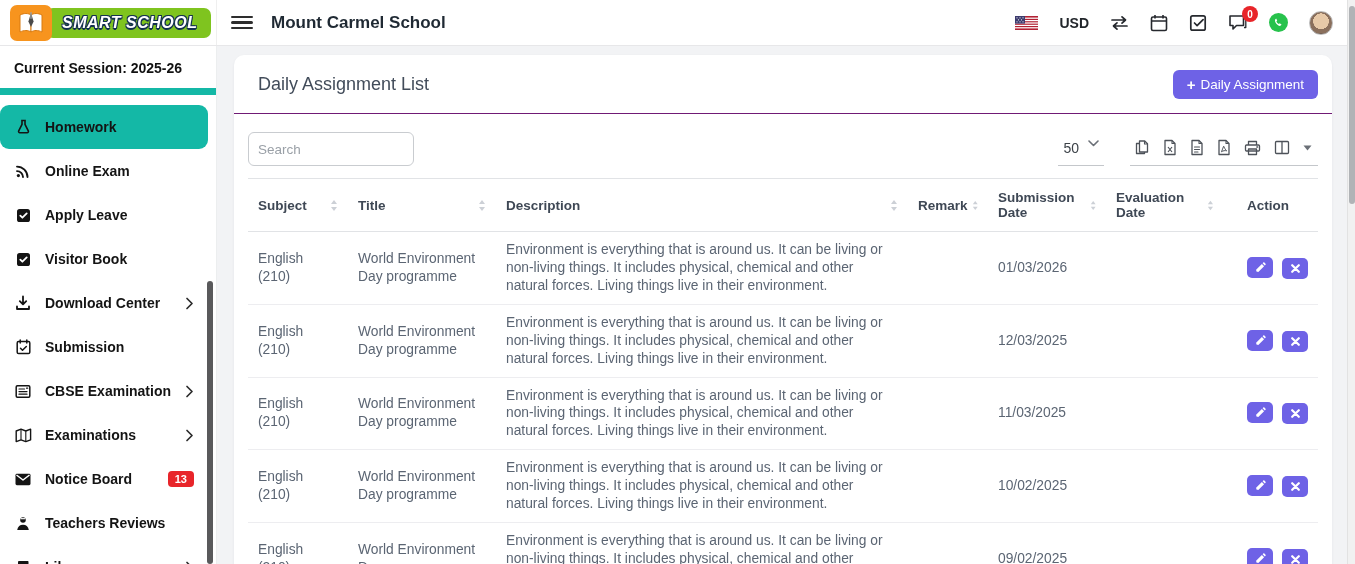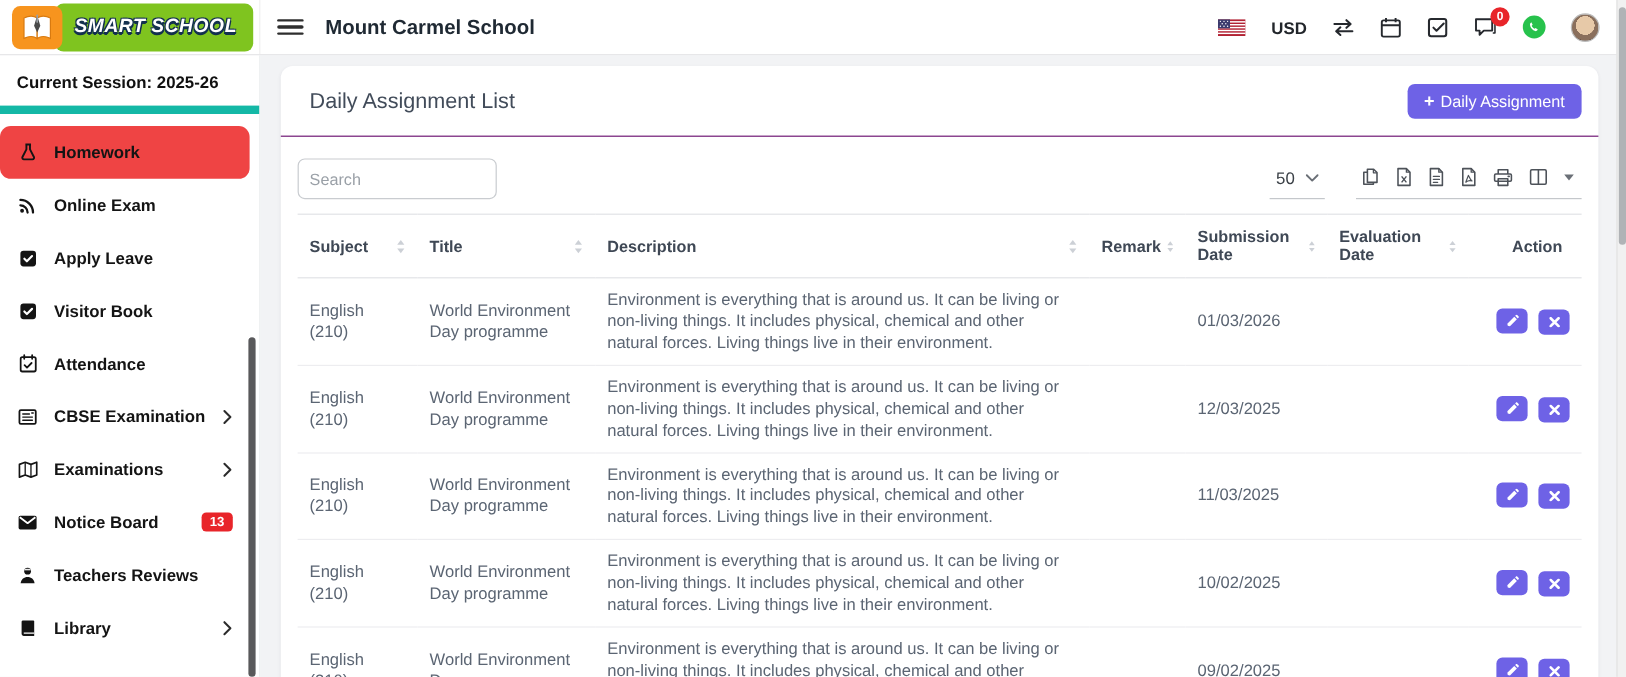--- a/index.html
+++ b/index.html
@@ -18,21 +18,21 @@
     font-family:"Liberation Sans",sans-serif;}
   svg{display:block;}
 
   
   .topbar{position:absolute;top:0;left:0;right:0;height:46px;background:#fff;
     border-bottom:1px solid #e7e7e9;display:flex;align-items:center;z-index:30;}
   .logo-zone{width:217px;height:100%;display:flex;align-items:center;padding-left:10px;
     border-right:1px solid #efefef;flex:none;}
   .logo-book{width:42px;height:36px;background:var(--logo-orange);border-radius:7px;
     display:flex;align-items:center;justify-content:center;z-index:2;flex:none;}
-  .logo-pill{height:40px;background:var(--logo-green);border-radius:7px;margin-left:-6px;
+  .logo-pill{height:30px;background:var(--logo-green);border-radius:7px;margin-left:-6px;
     padding:0 14px 0 16px;display:flex;align-items:center;color:#fff;font-weight:800;
     font-style:italic;font-size:16px;letter-spacing:.5px;
     text-shadow:-1px -1px 0 #14314f,1px -1px 0 #14314f,-1px 1px 0 #14314f,1px 1px 0 #14314f,0 2px 0 #14314f;text-align:center;}
   .hamburger{margin-left:14px;width:22px;display:flex;flex-direction:column;gap:3px;cursor:pointer;}
   .hamburger span{display:block;height:2.5px;background:#2e2e2e;border-radius:2px;}
   .school-title{margin-left:18px;font-size:17px;font-weight:700;color:#1f2933;}
   .top-right{margin-left:auto;display:flex;align-items:center;gap:21px;padding-right:22px;}
   .currency{font-size:14px;font-weight:600;color:#22262b;}
   .chat-wrap{position:relative;}
   .chat-badge{position:absolute;top:-8px;right:-10px;background:var(--badge-red);color:#fff;
@@ -44,21 +44,21 @@
     background:radial-gradient(circle at 50% 42%,#e7c9a8 0 46%,#8a6f5c 47% 72%,#6c5648 73%);}
 
   
   .sidebar{position:absolute;top:46px;left:0;width:217px;bottom:0;background:#fff;
     border-right:1px solid #eceeef;z-index:20;}
   .session{padding:14px 14px 12px;font-size:14px;font-weight:700;color:#111;
     border-bottom:7px solid #14b8a6;}
   .nav{padding-top:10px;}
   .nav-item{height:44px;display:flex;align-items:center;gap:13px;padding:0 14px;
     margin-right:8px;border-radius:9px;cursor:pointer;}
-  .nav-item.active{background:#ef4444;}
+  .nav-item.active{background:#14b8a6;}
   .nav-ic{width:18px;display:flex;justify-content:center;flex:none;color:#141414;}
   .nav-label{font-size:14px;font-weight:700;color:#141414;white-space:nowrap;}
   .nav-chevron{margin-left:auto;color:#2c2c2c;}
   .nav-badge{margin-left:auto;background:var(--badge-red);color:#fff;font-size:11px;
     font-weight:700;border-radius:4px;padding:2px 7px;}
   .side-scroll{position:absolute;top:235px;right:3px;width:6px;bottom:0;
     background:#59595b;border-radius:3px;}
 
   
   .card{position:absolute;left:234px;top:55px;width:1098px;height:560px;background:#fff;
@@ -70,36 +70,36 @@
     border-radius:6px;padding:7px 14px;font-size:13.5px;font-weight:500;
     display:flex;align-items:center;gap:5px;font-family:"Liberation Sans",sans-serif;}
   .add-btn .plus{font-weight:800;font-size:15px;line-height:1;}
 
   .controls{display:flex;align-items:flex-end;margin:18px 14px 6px;}
   .search-input{width:166px;height:28px;border:1px solid #c9ccd0;border-radius:6px;
     padding:16px 9px;font-size:13.5px;color:#333;outline:none;
     font-family:"Liberation Sans",sans-serif;}
   .search-input::placeholder{color:#9aa0a7;}
   .right-controls{margin-left:auto;display:flex;align-items:flex-end;gap:26px;}
-  .pagesize{display:flex;align-items:center;gap:9px;padding:0 5px 9px;
+  .pagesize{display:flex;gap:9px;padding:0 5px 9px;
     border-bottom:1px solid #c4c7cb;cursor:pointer;}
   .pagesize-val{font-size:14px;color:#3c4248;}
   .tool-strip{display:flex;align-items:center;gap:13px;padding:0 6px 9px 4px;
     border-bottom:1px solid #c4c7cb;color:#4d5259;}
   .tool-ic{cursor:pointer;display:flex;}
 
   
   table{border-collapse:collapse;table-layout:fixed;width:1070px;margin:12px 14px 0;}
   col.c1{width:100px}col.c2{width:148px}col.c3{width:412px}col.c4{width:80px}
   col.c5{width:118px}col.c6{width:118px}col.c7{width:94px}
   thead th{border-top:1px solid #e1e3e6;border-bottom:1px solid #e1e3e6;
     padding:11px 10px;font-size:13.5px;font-weight:700;color:var(--head);
     text-align:left;vertical-align:middle;}
   th .th-flex{display:flex;align-items:center;justify-content:space-between;gap:4px;}
-  th.action-th{text-align:right;padding-right:16px;}
+  th.action-th{text-align:center;padding-right:16px;}
   tbody td{padding:9px 10px;font-size:13.8px;color:var(--cell);line-height:1.3;
     border-bottom:1px solid #ededf0;vertical-align:middle;height:69px;}
   .action-cell{text-align:right;white-space:nowrap;padding-right:10px;}
   .act-btn{display:inline-flex;align-items:center;justify-content:center;width:26px;height:21px;
     background:var(--accent);border:none;border-radius:5px;cursor:pointer;margin-left:5px;}
 
   
   .page-scrollbar{position:absolute;top:0;right:0;width:8px;bottom:0;background:#f1f1f1;
     border-left:1px solid #e2e2e2;z-index:40;}
   .page-thumb{position:absolute;top:6px;left:1px;width:6px;height:198px;background:#b0b3b6;
@@ -225,30 +225,44 @@
     <div class="nav-item">
       <span class="nav-ic">
         <svg width="15" height="15" viewBox="0 0 15 15">
           <rect x="1" y="1" width="13" height="13" rx="2.6" fill="#141414"></rect>
           <path d="M4.3 7.6l2.1 2.1 4.3-4.3" fill="none" stroke="#fff" stroke-width="1.8" stroke-linecap="round" stroke-linejoin="round"></path>
         </svg>
       </span>
       <span class="nav-label">Visitor Book</span>
     </div>
 
+    <div class="nav-item">
+      <span class="nav-ic">
+        <svg width="16" height="16" viewBox="0 0 16 16" fill="none" stroke="#141414" stroke-width="1.8" stroke-linecap="round" stroke-linejoin="round">
+          <path d="M8 1.5v7.5M4.8 6.2L8 9.4l3.2-3.2"></path>
+          <path d="M2 11.5v2.5h12v-2.5"></path>
+        </svg>
+      </span>
+      <span class="nav-label">Download Center</span>
+      <span class="nav-chevron">
+        <svg width="9" height="13" viewBox="0 0 9 13" fill="none" stroke="#2c2c2c" stroke-width="1.7" stroke-linecap="round" stroke-linejoin="round">
+            <path d="M2 1.5l5 5-5 5"></path>
+          </svg>
+      </span>
+    </div>
 
     <div class="nav-item">
       <span class="nav-ic">
         <svg width="15" height="16" viewBox="0 0 15 16" fill="none" stroke="#141414" stroke-width="1.5" stroke-linejoin="round">
           <rect x="1.2" y="2.6" width="12.6" height="12" rx="1.4"></rect>
           <path d="M4.2 1v3M10.8 1v3" stroke-linecap="round"></path>
           <path d="M4.5 9.3l2 2 3.8-3.8" stroke-linecap="round"></path>
         </svg>
       </span>
-      <span class="nav-label">Attendance</span>
+      <span class="nav-label">Submission</span>
     </div>
 
     <div class="nav-item">
       <span class="nav-ic">
         <svg width="16" height="15" viewBox="0 0 16 15" fill="none" stroke="#141414" stroke-width="1.5" stroke-linejoin="round">
           <rect x="1.2" y="1.8" width="13.6" height="11.4" rx="1.2"></rect>
           <path d="M4 5h5.5M4 7.6h8M4 10.2h8" stroke-width="1.2" stroke-linecap="round"></path>
           <path d="M11.5 4.2h1.2" stroke-width="1.2" stroke-linecap="round"></path>
         </svg>
       </span>

